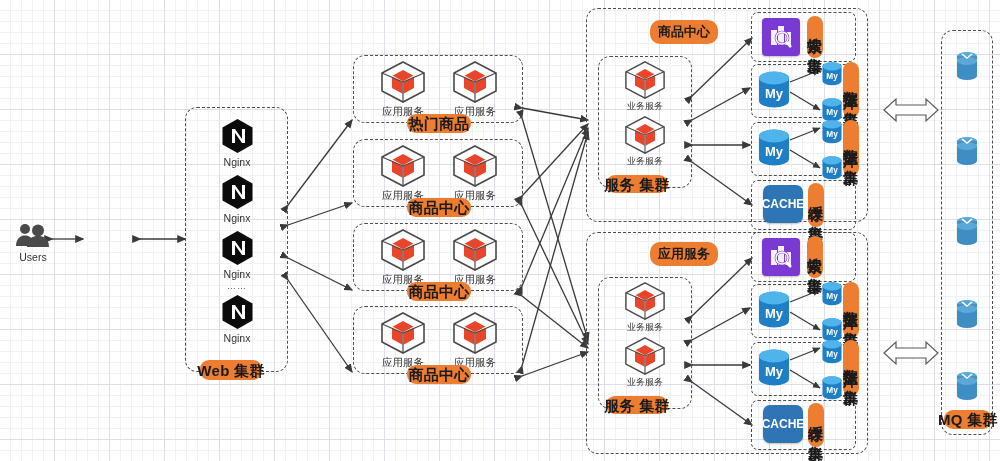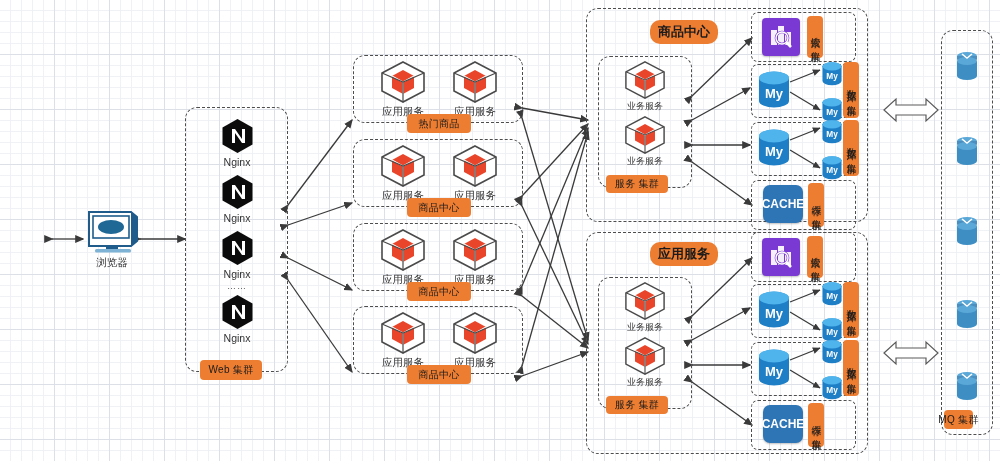--- a/index.html
+++ b/index.html
@@ -18,22 +18,22 @@
   #stage{position:relative;width:1000px;height:461px;}
   .abs{position:absolute;box-sizing:border-box;}
   svg.lines{position:absolute;left:0;top:0;width:1000px;height:461px;pointer-events:none;}
 
   
   .dash{border:1.4px dashed #4d4d4d;border-radius:12px;background:transparent;}
   .dash-sq{border:1.4px dashed #4d4d4d;border-radius:7px;}
 
   
   .pill{
-    background:#ED7D31;color:#1b1b1b;border-radius:4px;
-    font-size:10px;font-weight:normal;line-height:1;
+    background:#ED7D31;color:#1b1b1b;border-radius:9px;
+    font-size:15px;font-weight:bold;line-height:1;
     display:flex;align-items:center;justify-content:center;
     white-space:nowrap;z-index:6;letter-spacing:.3px;
   }
   .pill-v{
     writing-mode:vertical-rl;text-orientation:upright;
     padding:4px 3px;letter-spacing:1px;
   }
   .title-pill{
     background:#ED7D31;color:#1b1b1b;border-radius:10px;
     font-size:13px;font-weight:bold;
@@ -116,32 +116,30 @@
       <line x1="790" y1="360" x2="820" y2="348" marker-end="url(#ahs)"></line>
       <line x1="790" y1="370" x2="820" y2="388" marker-end="url(#ahs)"></line>
     </g>
 
     <g fill="#ffffff" stroke="#5a5a5a" stroke-width="1.2">
       <path d="M884,110 L896,99 L896,105 L926,105 L926,99 L938,110 L926,121 L926,115 L896,115 L896,121 Z"></path>
       <path d="M884,353 L896,342 L896,348 L926,348 L926,342 L938,353 L926,364 L926,358 L896,358 L896,364 Z"></path>
     </g>
   </svg>
 
-
-  <div class="abs node" style="left:78px;top:208px;width:68px;">
-    <svg width="58" height="46" viewBox="0 0 58 46">
-      <path d="M6,4 L48,4 L54,9 L54,33 L48,38 L6,38 Z" fill="#ffffff" stroke="#1f5c8b" stroke-width="2"></path>
-      <path d="M48,4 L54,9 L54,33 L48,38 Z" fill="#1f5c8b"></path>
-      <rect x="10" y="8" width="36" height="22" fill="#ffffff" stroke="#1f5c8b" stroke-width="1.6"></rect>
-      <ellipse cx="28" cy="19" rx="13" ry="7" fill="#1f6896"></ellipse>
-      <rect x="23" y="38" width="12" height="4" fill="#1f5c8b"></rect>
-      <rect x="12" y="41" width="36" height="3.5" rx="1.5" fill="#7fb3d5"></rect>
-    </svg>
-    <div class="cap" style="margin-top:2px;">浏览器</div>
-  </div>
+  <div class="abs node" style="left:8px;top:222px;width:50px;">
+    <svg width="40" height="26" viewBox="0 0 40 26">
+      <circle cx="12" cy="7" r="5" fill="#4a4a4a"></circle>
+      <path d="M3,24 C3,16 8,13.5 12,13.5 C16,13.5 21,16 21,24 Z" fill="#4a4a4a"></path>
+      <circle cx="25" cy="8.5" r="6" fill="#4a4a4a"></circle>
+      <path d="M14,25 C14,16.5 19.5,14 25,14 C30.5,14 36,16.5 36,25 Z" fill="#4a4a4a"></path>
+    </svg>
+    <div class="cap" style="margin-top:3px;">Users</div>
+  </div>
+
 
   <div class="abs dash" style="left:185px;top:107px;width:103px;height:265px;"></div>
 
   <div class="abs node" style="left:206px;top:118px;width:62px;">
     <svg width="33" height="36" viewBox="0 0 33 36">
       <path d="M16.5,1 L31.5,9.5 L31.5,26.5 L16.5,35 L1.5,26.5 L1.5,9.5 Z" fill="#0b0b0b"></path>
       <path d="M11,25 L11,11 L14,11 L21,21 L21,11 L24,11 L24,25 L21,25 L14,15 L14,25 Z" fill="#ffffff"></path>
     </svg>
     <div class="cap" style="margin-top:2px;">Nginx</div>
   </div>
@@ -465,15 +463,15 @@
     <ellipse cx="13" cy="11" rx="10" ry="4" fill="#5AA8D8"></ellipse>
     <path d="M8,4 L13,8 L18,4" fill="none" stroke="#ffffff" stroke-width="1.6"></path>
   </svg>
   <svg class="abs" style="left:954px;top:370px;" width="26" height="32" viewBox="0 0 26 32">
     <ellipse cx="13" cy="6" rx="10" ry="4" fill="#5AA8D8"></ellipse>
     <path d="M3,6 L3,9 A10,4 0 0 0 23,9 L23,6" fill="#4A8FC0"></path>
     <path d="M3,11 L3,26 A10,4 0 0 0 23,26 L23,11" fill="#3E8EC4"></path>
     <ellipse cx="13" cy="11" rx="10" ry="4" fill="#5AA8D8"></ellipse>
     <path d="M8,4 L13,8 L18,4" fill="none" stroke="#ffffff" stroke-width="1.6"></path>
   </svg>
-  <div class="abs pill" style="left:944px;top:410px;width:29px;height:19px;">MQ 集群</div>
+  <div class="abs pill" style="left:944px;top:410px;width:48px;height:19px;">MQ 集群</div>
 
 </div>
 
 </body></html>

